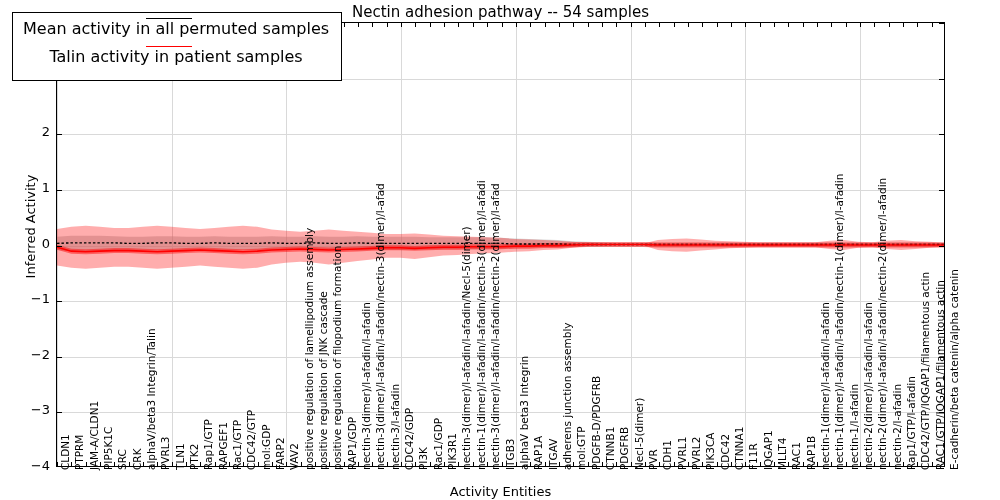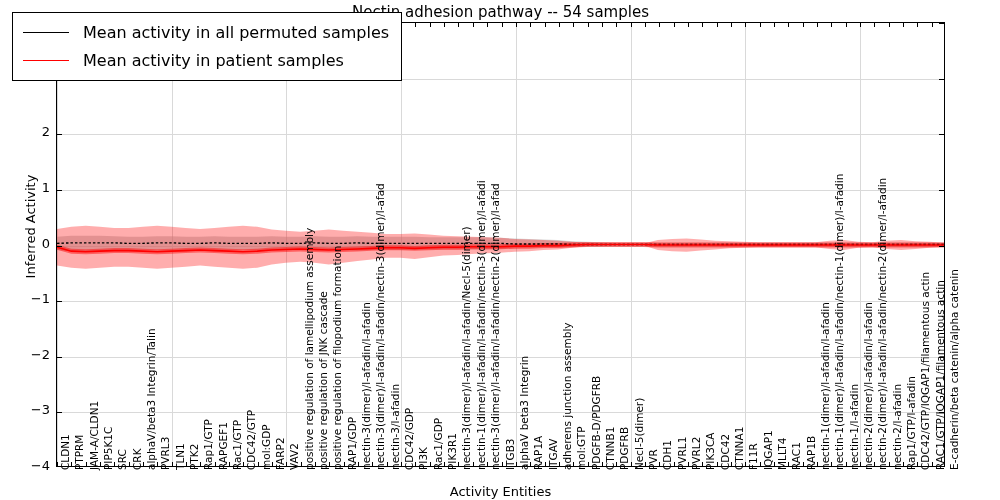--- a/index.html
+++ b/index.html
@@ -41,21 +41,21 @@
   .xlab{
     position:absolute;font-size:10.5px;color:#000;white-space:nowrap;
     transform-origin:left top;transform:rotate(-90deg);
     line-height:10.5px;
   }
   #legend{
     position:absolute;left:12px;top:12px;
     border:1.3px solid #000;background:#fff;
     padding:5px 12px 6px 10px;z-index:40;
   }
-  .leg-row{display:flex;align-items:center;height:28px;}
+  .leg-row{display:flex;align-items:center;height:28px;flex-direction:column;}
   .leg-line{width:46px;height:0;border-top:1.6px solid #000;margin-right:14px;}
   .leg-line.red{border-top-color:#ff0000;}
   .leg-text{font-size:16px;color:#000;white-space:nowrap;}
   #band-layer{position:absolute;left:0;top:0;width:100%;height:100%;}
 </style>
 </head>
 <body>
 
 <div id="figure">
 
@@ -306,17 +306,17 @@
       <div class="xlab" style="left: 949px; top: 470px;">E-cadherin/beta catenin/alpha catenin</div>
     </div>
 
   <div id="legend">
     <div class="leg-row">
       <span class="leg-line"></span>
       <span class="leg-text">Mean activity in all permuted samples</span>
     </div>
     <div class="leg-row">
       <span class="leg-line red"></span>
-      <span class="leg-text">Mean activity in patient samples</span>
+      <span class="leg-text">Talin activity in patient samples</span>
     </div>
   </div>
 
 </div>
 
 </body></html>

